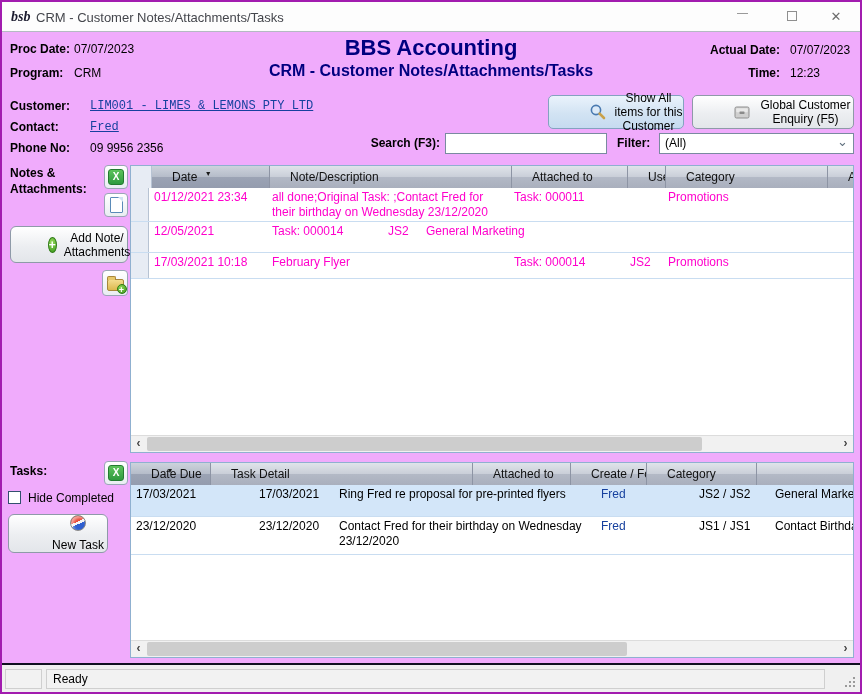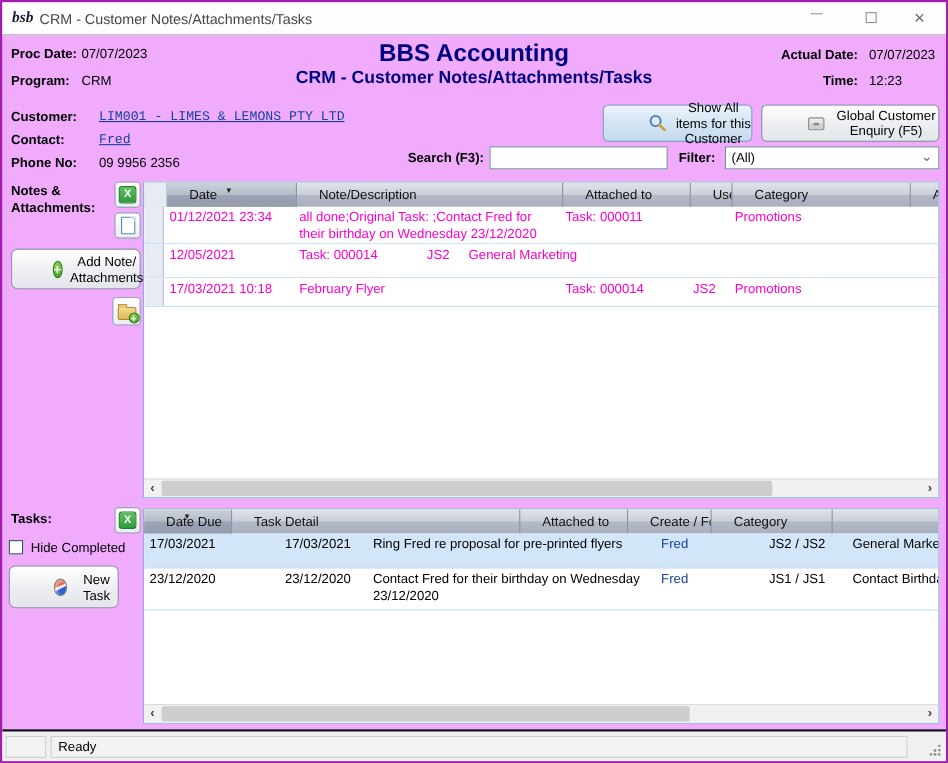--- a/index.html
+++ b/index.html
@@ -226,21 +226,21 @@
       <span class="harrow" style="right:0;">›</span>
     </div>
   </div>
 
   <span class="abs lbl" style="left:8px; top:462px;">Tasks:</span>
   <div class="iconbtn" style="left:102px; top:459px;">
     <span class="ic-excel">X</span>
   </div>
   <span class="cbx" style="left:6px; top:489px;"></span>
   <span class="abs val" style="left:26px; top:489px;">Hide Completed</span>
-  <div class="btn" style="left:6px; top:512px; width:100px; height:39px; border-radius:6px;">
+  <div class="btn" style="left:6px; top:512px; width:100px; height:39px; border-radius:6px;flex-direction:column;">
     <span class="ic-sphere"></span>
     <span>New Task</span>
   </div>
 
   <div class="tbl" style="left:128px; top:460px; width:724px; height:196px;">
     <div class="thead">
       <div class="th sorted" style="width:80px;">
         <span>Date Due</span>
         <span class="sort">▼</span>
       </div>

